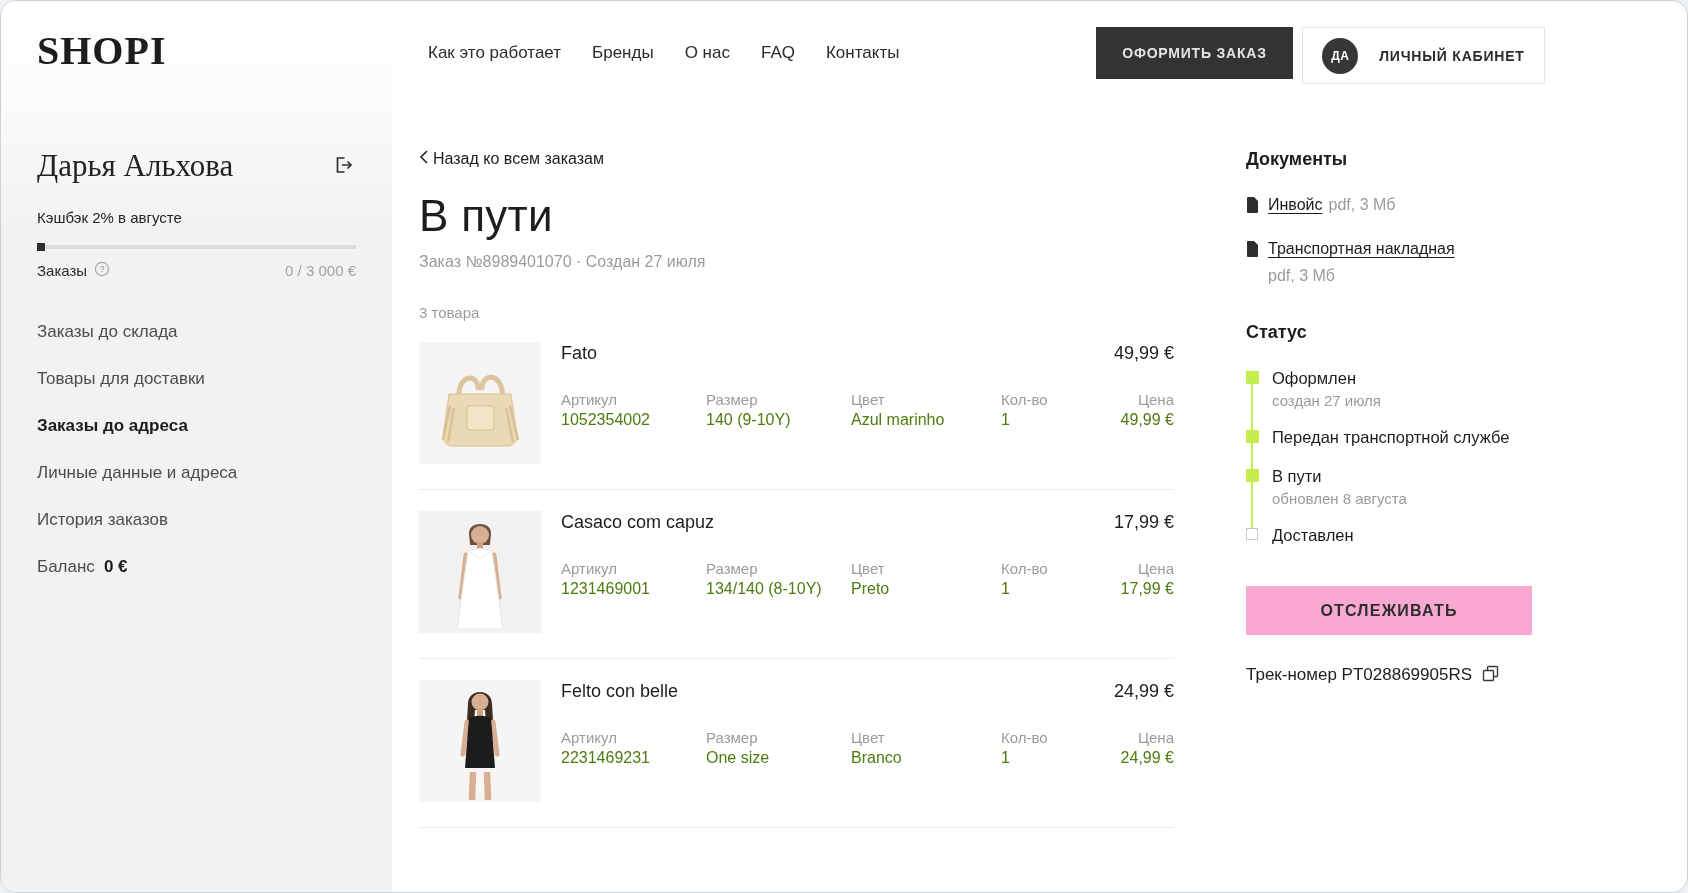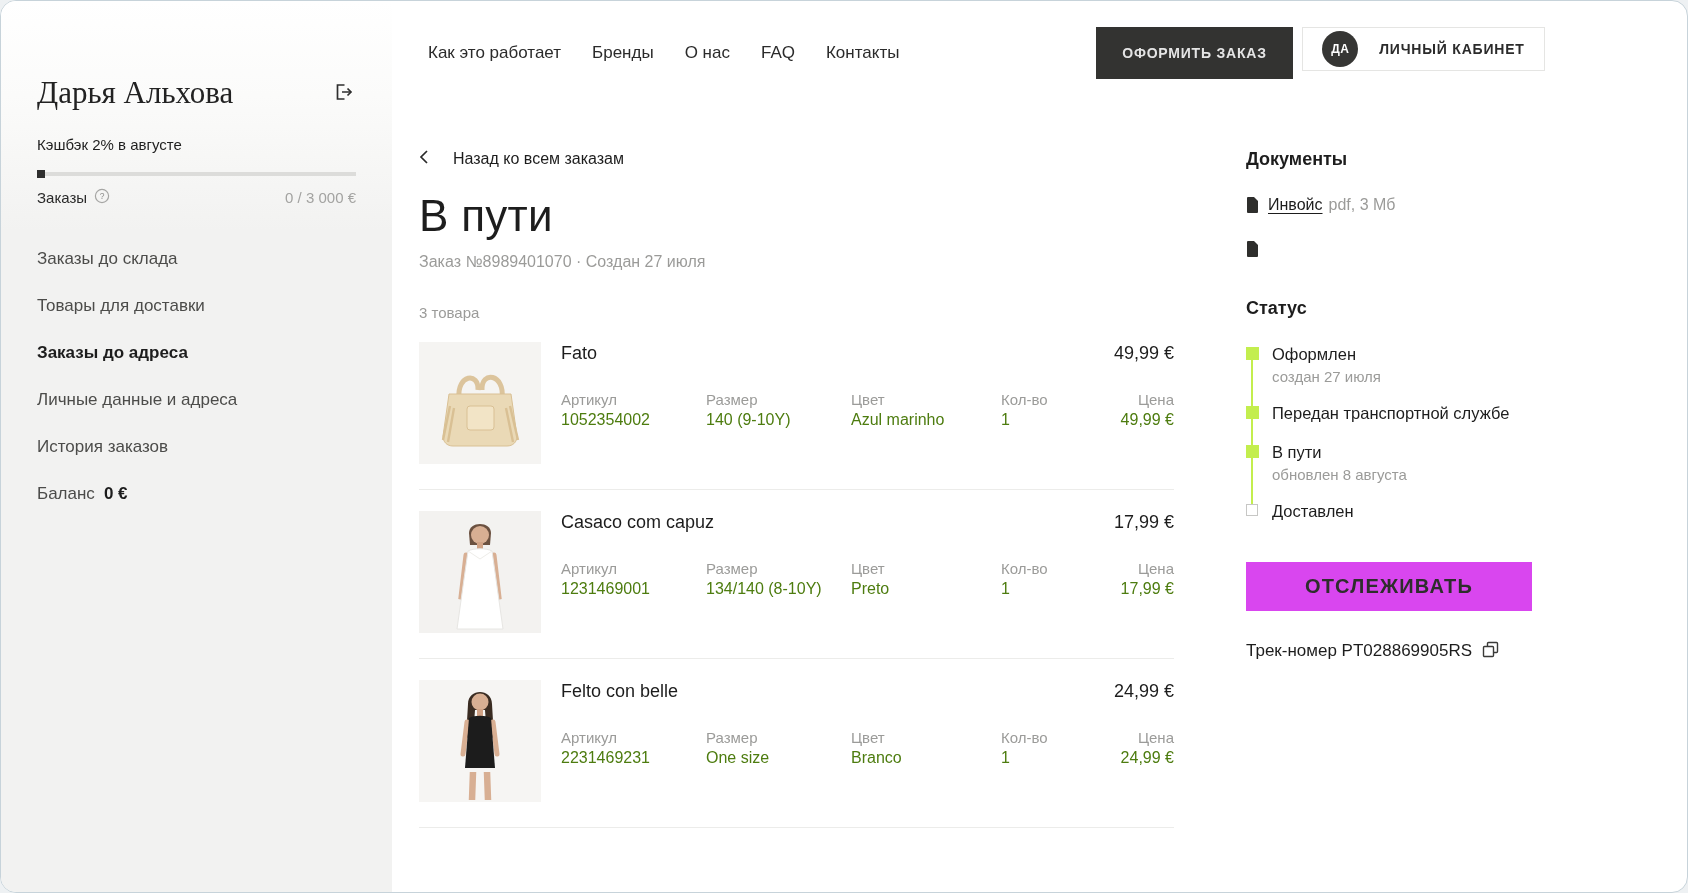--- a/index.html
+++ b/index.html
@@ -39,31 +39,31 @@
   
   .header { position:absolute; left:405px; top:0; right:0; height:104px; background:transparent; }
   .main-nav { position:absolute; left:22px; top:0; height:104px; display:flex; align-items:center; gap:31px; }
   .main-nav a { font-size:17px; color:#2b2b2b; text-decoration:none; cursor:pointer; }
   .checkout-btn {
     position:absolute; left:690px; top:26px; width:197px; height:52px;
     background:#333331; color:#e5e5e5; border:none; font-size:14px; font-weight:700;
     letter-spacing:0.8px; cursor:pointer; font-family:"Liberation Sans", sans-serif;
   }
   .account-btn {
-    position:absolute; left:896px; top:26px; width:243px; height:44px;
+    position:absolute; left:896px; top:26px; width:243px; height:57px;
     background:#ffffff; border:1px solid #e5e5e3; display:flex; align-items:center;
     justify-content:center; gap:13px; cursor:pointer; font-family:"Liberation Sans", sans-serif;
   }
   .avatar { width:36px; height:36px; border-radius:50%; background:#363634; color:#fff;
     font-size:12px; font-weight:700; display:flex; align-items:center; justify-content:center; letter-spacing:0.5px; }
   .account-label { font-size:14px; font-weight:700; letter-spacing:0.8px; color:#2b2b2b;margin-left:8px; }
 
   
   .main { position:absolute; left:418px; top:0; width:755px; }
-  .back-link { display:flex; align-items:center; gap:24px; margin-top:148px;
+  .back-link { display:flex; align-items:center; gap:4px; margin-top:148px;
     font-size:16px; color:#1d1d1d; text-decoration:none; cursor:pointer; width:fit-content; }
   .order-title { font-size:44px; font-weight:400; color:#1d1d1d; margin-top:22px; letter-spacing:0.3px; }
   .order-subtitle { font-size:16px; color:#9b9b99; margin-top:12px; }
   .items-count { font-size:15px; color:#9b9b99; margin-top:33px; }
 
   .product-row { display:flex; padding:21px 0 25px; border-bottom:1px solid #ececea; }
   .product-row:first-of-type { padding-top:13px; }
   .thumb { width:122px; height:122px; flex-shrink:0; margin-right:20px; }
   .pr-body { flex:1; padding-top:1px; }
   .pr-top { display:flex; justify-content:space-between; align-items:baseline; }
@@ -88,31 +88,32 @@
   .steps { position:relative; margin-top:24px; }
   .steps::before { content:""; position:absolute; left:5px; top:7px; bottom:15px; width:2px; background:#c3ee4e; }
   .step { position:relative; padding-left:26px; margin-bottom:17px; }
   .step:last-child { margin-bottom:0; }
   .step-marker { position:absolute; left:0; top:4px; width:13px; height:13px; background:#c3ee4e; }
   .step.pending .step-marker { width:12px; height:12px; background:#ffffff; border:1.5px solid #c7c7c5; }
   .step-label { font-size:16.5px; color:#1d1d1d; line-height:22px; }
   .step-sub { font-size:15px; color:#9b9b99; margin-top:3px; }
 
   .track-btn { display:block; width:286px; height:49px; margin-top:40px; border:none;
-    background:#d946ef; color:#2e2e2c; font-size:20px; font-weight:700; letter-spacing:1.2px;
+    background:#f9a8d4; color:#2e2e2c; font-size:16px; font-weight:700; letter-spacing:1.2px;
     cursor:pointer; font-family:"Liberation Sans", sans-serif; }
   .track-row { display:flex; align-items:center; gap:9px; margin-top:29px; font-size:17px; color:#1d1d1d; }
   .copy-btn { background:none; border:none; cursor:pointer; display:flex; padding:1px; }
 </style>
 </head>
 <body>
 
 <div class="frame">
 
   <aside class="sidebar">
+    <div class="logo">SHOPI</div>
 
     <div class="user-row">
       <div class="user-name">Дарья Альхова</div>
       <button class="logout-btn">
         <span>
           <svg width="22" height="22" viewBox="0 0 22 22" fill="none" stroke="#2e2e2e" stroke-width="1.7">
             <path d="M12.5 4 H5.5 V18 H12.5"></path>
             <path d="M10 11 H19"></path>
             <path d="M15.5 7.5 L19 11 L15.5 14.5"></path>
           </svg>
@@ -322,20 +323,23 @@
         <div>
           <a>Инвойс</a><span class="doc-meta">pdf, 3 Мб</span>
         </div>
       </div>
       <div class="doc">
         <span class="doc-icon">
           <svg width="13" height="16" viewBox="0 0 13 16">
               <path d="M1 1 a1 1 0 0 1 1-1 H8 L12 4 V15 a1 1 0 0 1 -1 1 H2 a1 1 0 0 1 -1 -1 Z" fill="#2e2e2c"></path>
             </svg>
         </span>
+        <div>
+          <a>Транспортная накладная</a><span class="doc-meta block">pdf, 3 Мб</span>
+        </div>
       </div>
     </div>
 
     <h2 class="panel-heading status-heading">Статус</h2>
 
     <div class="steps">
       <div class="step">
         <span class="step-marker"></span>
         <div class="step-label">Оформлен</div>
         <div class="step-sub">создан 27 июля</div>

